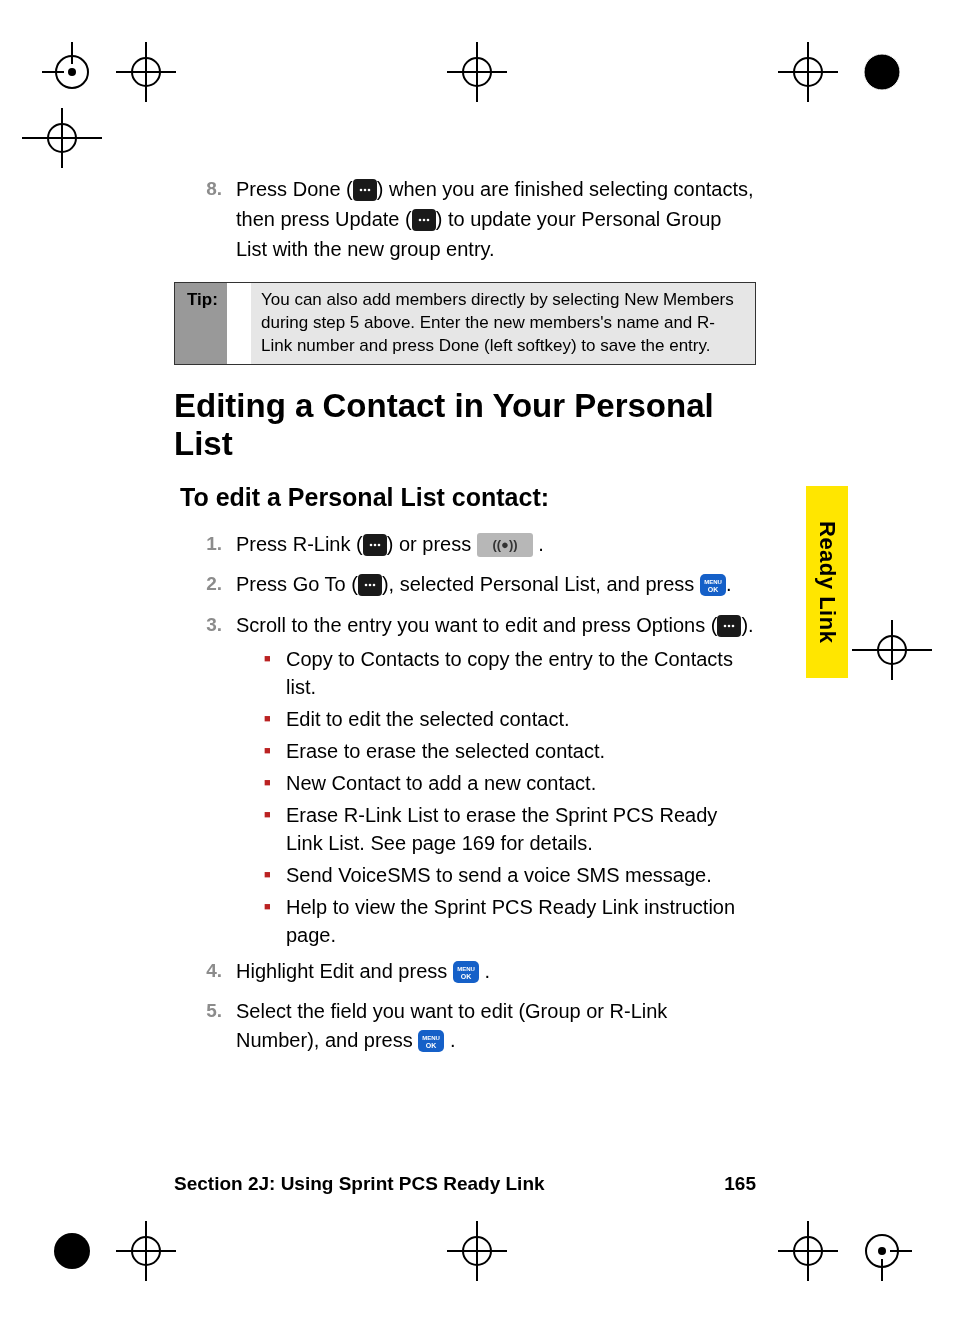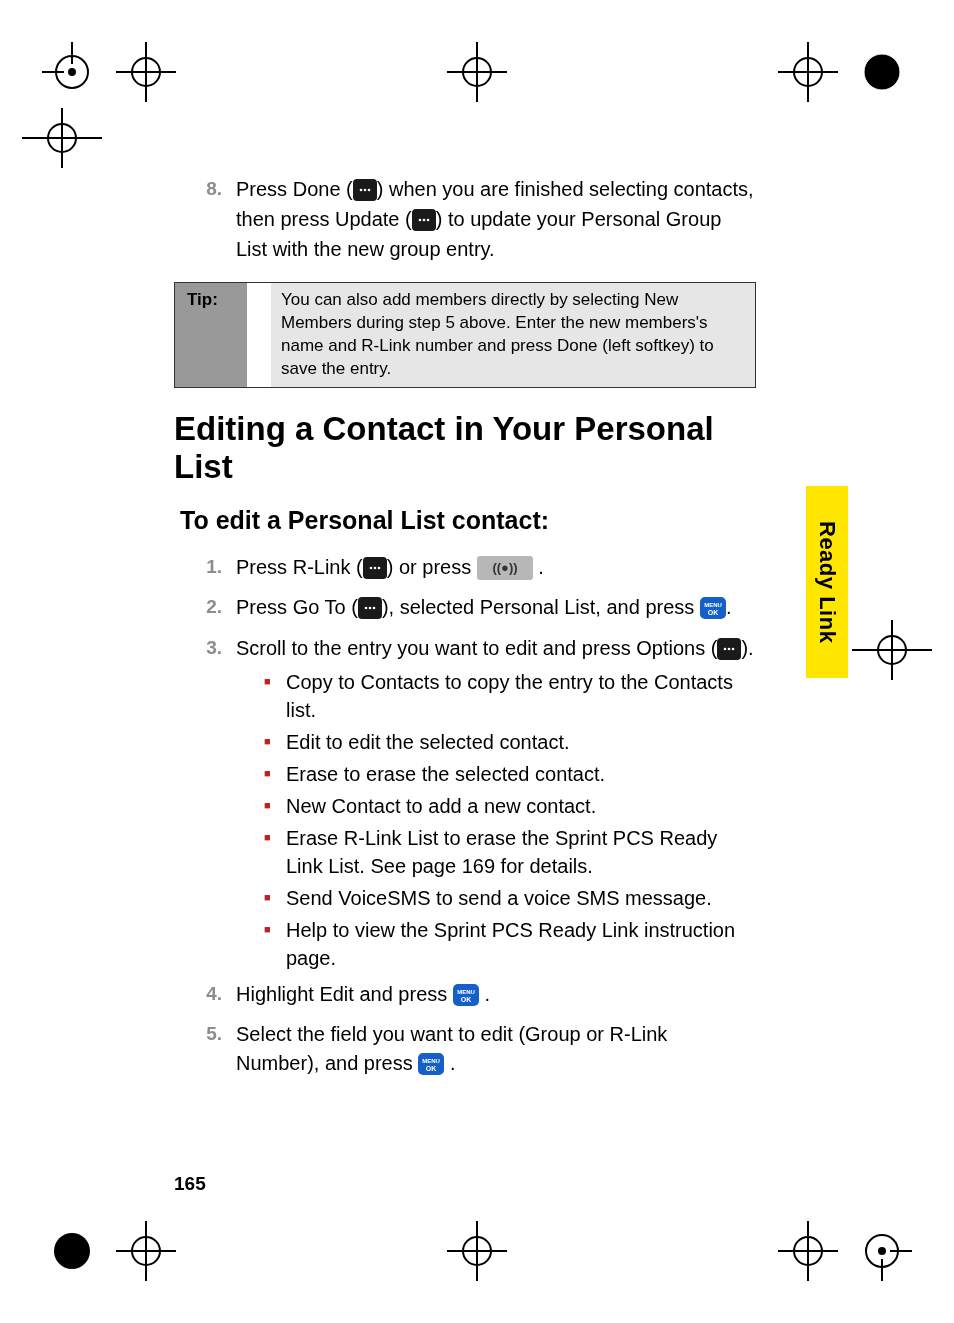--- a/index.html
+++ b/index.html
@@ -25,21 +25,21 @@
     .step-num { width: 62px; font-weight: 700; color: #8c8c8c; flex-shrink: 0; text-align: right; padding-right: 14px; font-size: 19px; }
     .step-body { flex: 1; }
     .b { font-weight: 400; }
 
     .softkey-icon, .menuok-icon, .rlink-icon {
       display: inline-block; vertical-align: middle; position: relative; top: -2px;
     }
     .softkey-icon svg, .menuok-icon svg, .rlink-icon svg { display: inline-block; vertical-align: middle; }
 
     .tip-box { display: flex; border: 1px solid #333; margin: 18px 0 22px 0; font-size: 17px; line-height: 1.35; }
-    .tip-label { background: #999; color: #000; font-weight: 700; padding: 6px 12px; width: 72px; display: flex; align-items: flex-start; }
+    .tip-label { background: #999; color: #000; font-weight: 700; padding: 6px 12px; width: 52px; display: flex; align-items: flex-start; }
     .tip-body { background: #e6e6e6; padding: 6px 10px; flex: 1; margin-left: 24px; }
 
     .heading { font-weight: 700; font-size: 33px; margin: 8px 0 20px 0; }
     .subheading { font-weight: 700; font-size: 25px; margin: 0 0 18px 6px; }
 
     .sub-list { margin-left: 28px; margin-top: 4px; }
     .sub-item { display: flex; font-size: 20px; line-height: 1.4; margin-bottom: 4px; }
     .sub-bullet { width: 22px; flex-shrink: 0; font-size: 11px; color: #b22; padding-top: 6px; }
     .sub-body { flex: 1; }
 
@@ -286,14 +286,15 @@
             <rect x="0" y="0" width="26" height="22" rx="5" fill="#1560c8"></rect>
             <text x="13" y="10" text-anchor="middle" font-size="6" fill="#fff" font-family="Arial" font-weight="700">MENU</text>
             <text x="13" y="18" text-anchor="middle" font-size="7" fill="#fff" font-family="Arial" font-weight="700">OK</text>
           </svg></span>&nbsp;<span>.</span>
     </div>
   </div>
 
 </div>
 
 <div class="footer">
+  <span>Section 2J: Using Sprint PCS Ready Link</span>
   <span>165</span>
 </div>
 
 </body></html>

